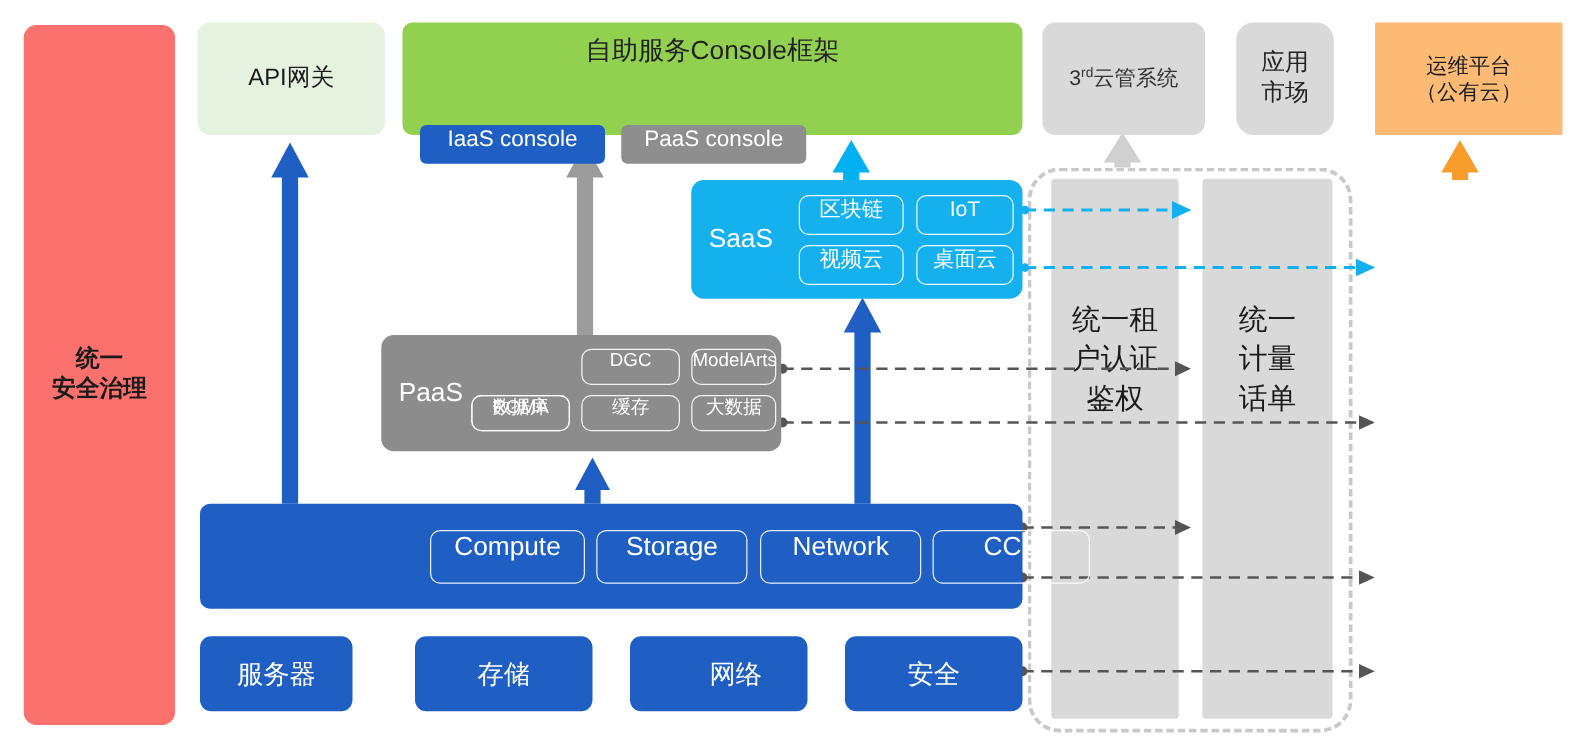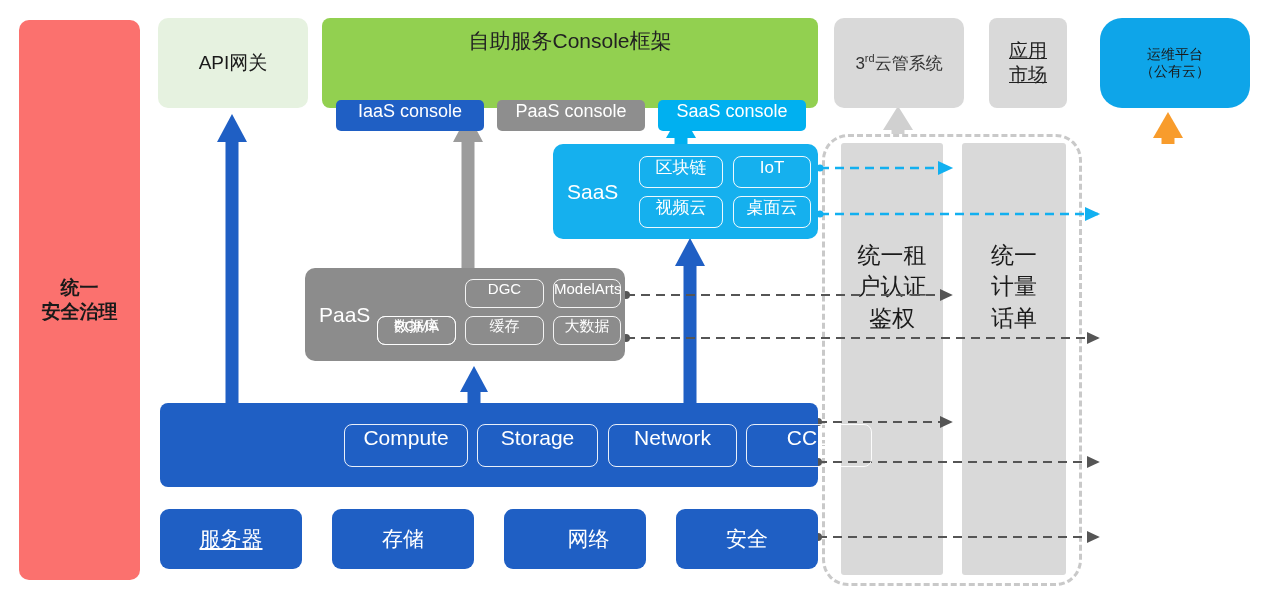--- a/index.html
+++ b/index.html
@@ -19,24 +19,24 @@
   #console-fw{left:322px;top:18px;width:496px;height:90px;background:#92d050;border-radius:8px;display:block;}
   #console-fw .fw-title{position:absolute;left:0;right:0;top:10px;text-align:center;font-size:21px;color:#222;}
   #console-fw .c-pill{position:absolute;top:46px;height:31px;color:#fff;font-size:18px;border-radius:5px;margin-top:36px;}
   #c-iaas{left:14px;width:148px;background:#1f5fc4;}
   #c-paas{left:175px;width:148px;background:#8e8e8e;}
   #c-saas{left:336px;width:148px;background:#00b0f0;}
 
   
   #third-cloud{left:834px;top:18px;width:130px;height:90px;background:#d9d9d9;border-radius:10px;color:#333;font-size:17px;}
   #third-cloud sup{font-size:11px;vertical-align:super;}
-  #app-market{left:989px;top:18px;width:78px;height:90px;background:#d9d9d9;border-radius:8px;color:#222;font-size:19px;text-decoration:underline;}
-
-  
-  #ops-plat{left:1100px;top:18px;width:150px;height:90px;background:#0ea5e9;border-radius:22px;color:#1a1a1a;font-size:14px;}
+  #app-market{left:989px;top:18px;width:78px;height:90px;background:#d9d9d9;border-radius:14px;color:#222;font-size:19px;}
+
+  
+  #ops-plat{left:1100px;top:18px;width:150px;height:90px;background:#fdba74;border-radius:1px;color:#1a1a1a;font-size:17px;}
 
   
   #ops-col{left:1100px;top:144px;width:150px;height:432px;background:#f89c2c;border-radius:10px;color:#1a1a1a;font-size:19px;}
 
   
   #saas{left:553px;top:144px;width:265px;height:95px;background:#15b0ee;border-radius:10px;display:block;}
   #saas .blk-label{position:absolute;left:14px;top:50%;transform:translateY(-50%);color:#fff;font-size:21px;}
   #saas .s-pill{position:absolute;height:30px;border:1.6px solid rgba(255,255,255,.92);border-radius:8px;color:#fff;font-size:17px;background:transparent;}
   #s-blockchain{left:86px;top:12px;width:82px;}
   #s-iot{left:180px;top:12px;width:76px;}
@@ -59,21 +59,21 @@
   #infra .blk-label{position:absolute;left:16px;top:50%;transform:translateY(-50%);color:#fff;font-size:19px;}
   #infra .i-pill{position:absolute;top:21px;height:41px;border:1.6px solid rgba(255,255,255,.9);border-radius:8px;color:#fff;font-size:21px;}
   #i-compute{left:184px;width:122px;}
   #i-storage{left:317px;width:119px;}
   #i-network{left:448px;width:127px;}
   #i-cce{left:586px;width:124px;}
 
   
   .hw{top:509px;height:60px;background:#1f5fc4;border-radius:9px;color:#fff;font-size:21px;position:absolute;
       box-sizing:border-box;display:flex;align-items:center;justify-content:center;}
-  #hw-server{left:160px;width:142px;text-decoration:underline;}
+  #hw-server{left:160px;width:122px;}
   #hw-storage{left:332px;width:142px;}
   #hw-network{left:504px;width:142px;padding-left:27px;}
   #hw-security{left:676px;width:142px;}
 
   
   #dashed-zone{position:absolute;left:822px;top:134px;width:260px;height:452px;
                border:3px dashed #c9c9c9;border-radius:26px;box-sizing:border-box;}
   .gcol{position:absolute;background:#d9d9d9;border-radius:3px;color:#1a1a1a;font-size:23px;
         display:flex;align-items:center;justify-content:center;text-align:center;line-height:1.35;}
   #gcol-auth{left:841px;top:143px;width:102px;height:432px;}
@@ -196,21 +196,20 @@
   </div>
 
   <div class="box" id="api-gw">
     <span>API网关</span>
   </div>
 
   <div id="console-fw" class="box">
     <div class="fw-title">自助服务Console框架</div>
     <div class="c-pill" id="c-iaas">IaaS console</div>
     <div class="c-pill" id="c-paas">PaaS console</div>
-    <div class="c-pill" id="c-saas">SaaS console</div>
   </div>
 
   <div class="box" id="third-cloud">
     <span>
       <span>3</span><sup>rd</sup><span>云管系统</span>
     </span>
   </div>
 
   <div class="box" id="app-market">
     <span>

